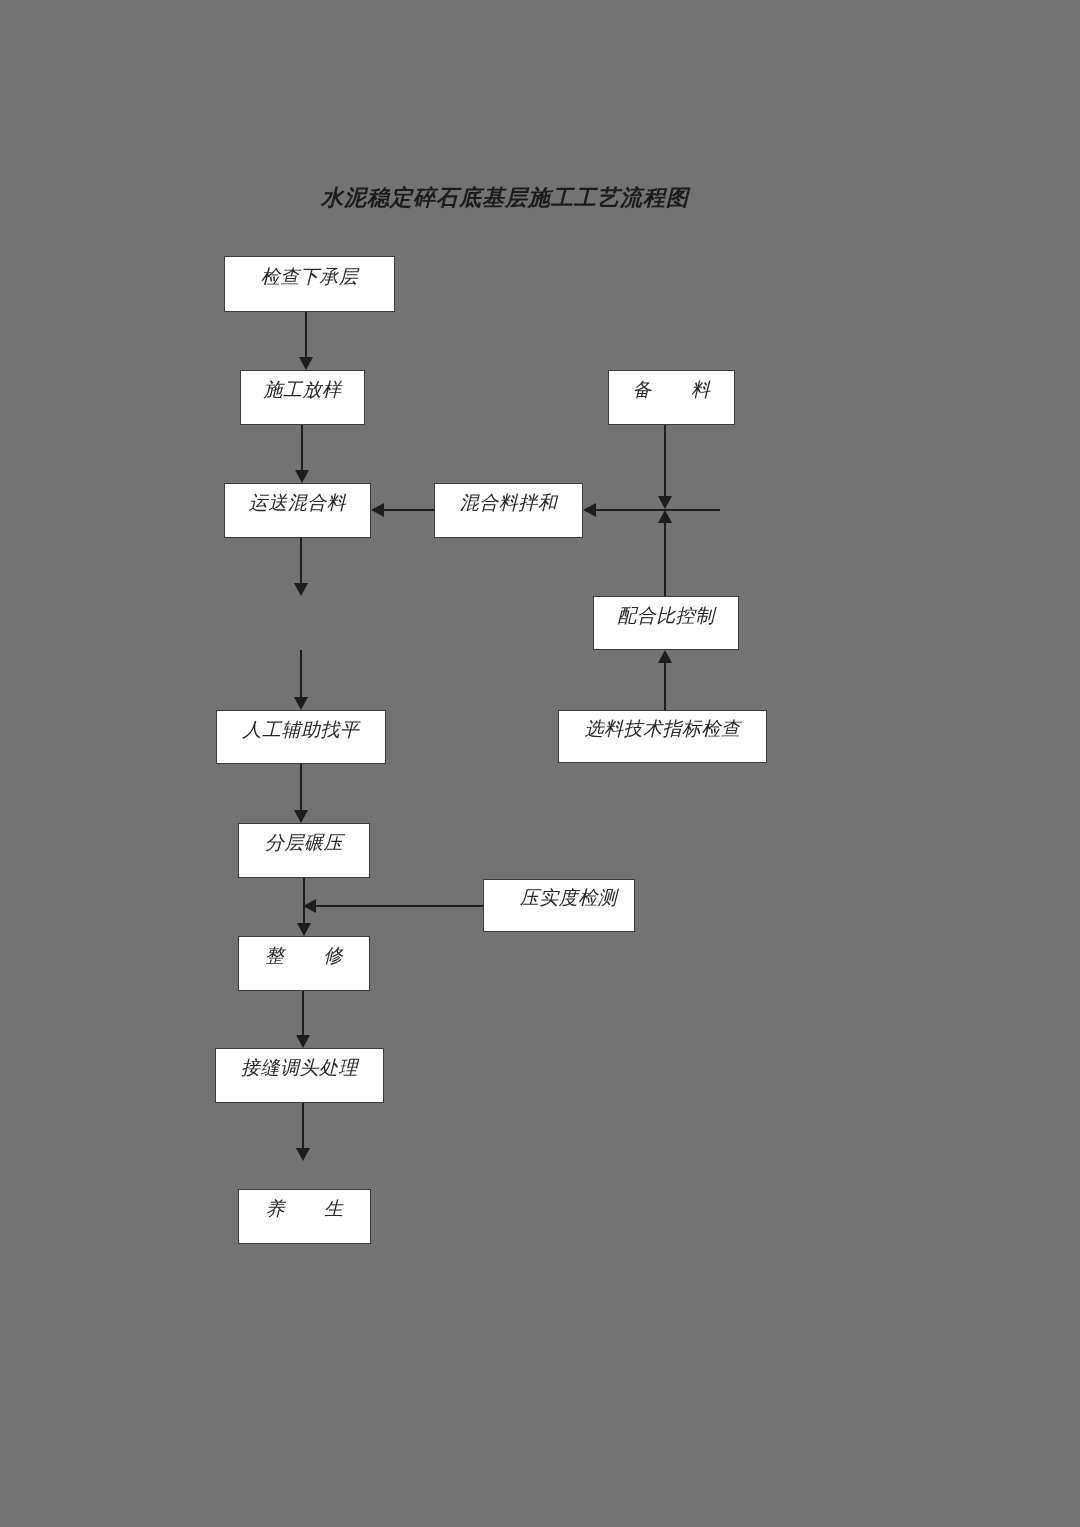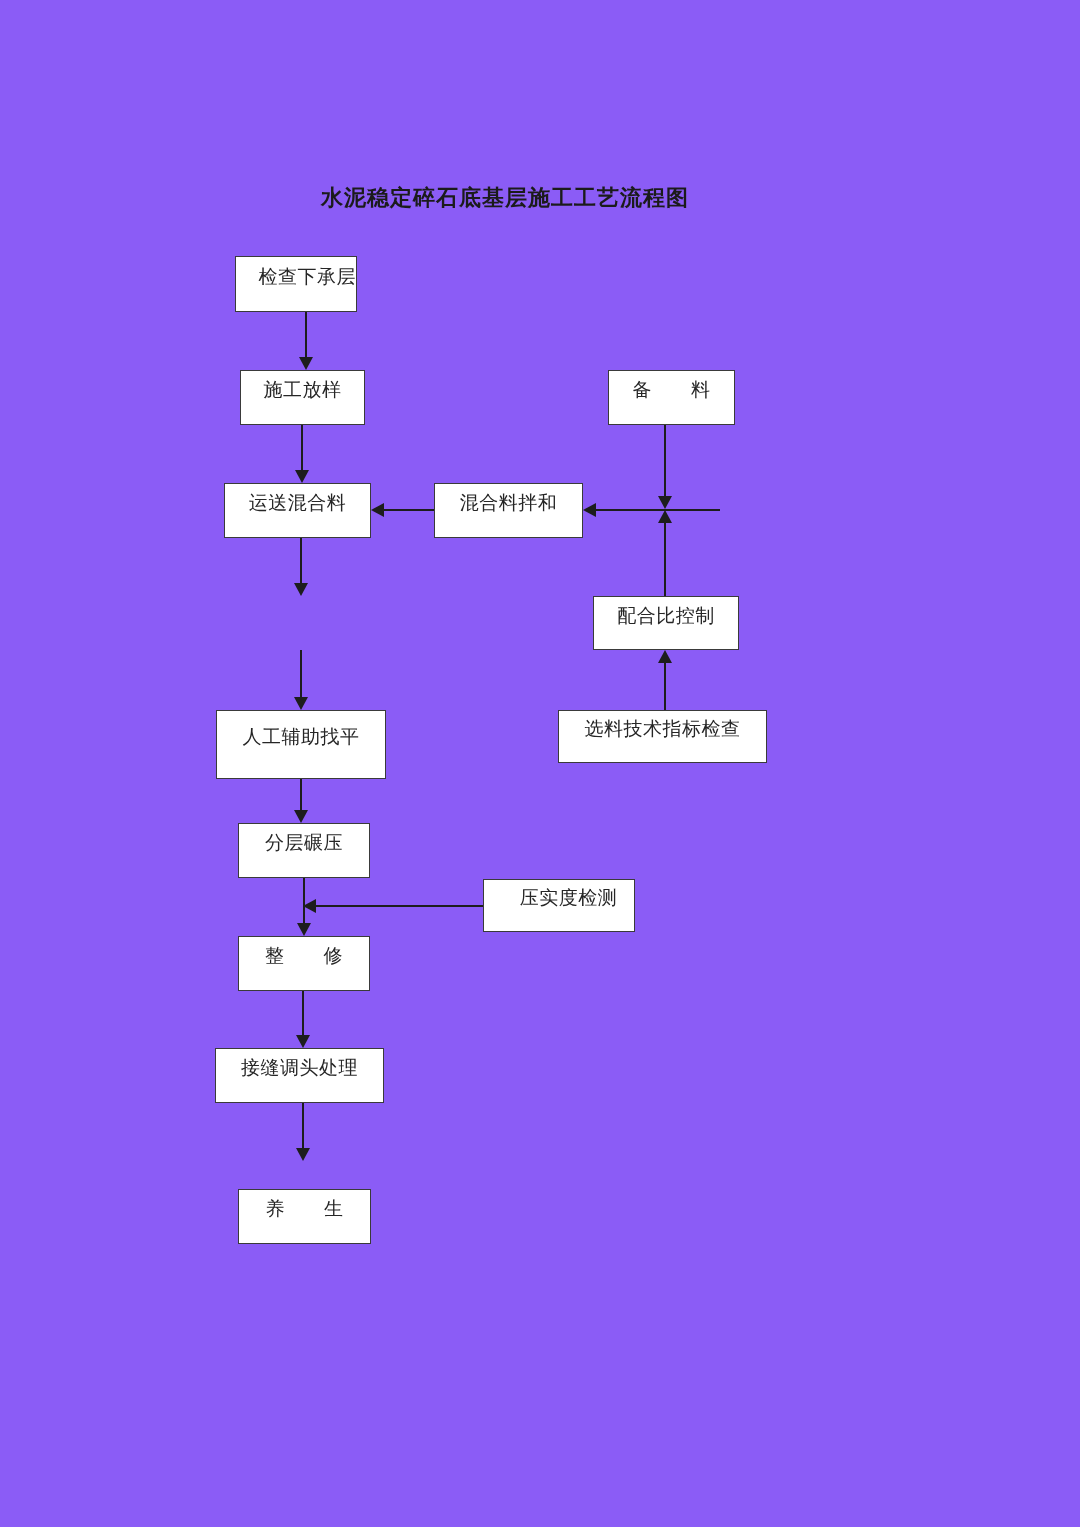--- a/index.html
+++ b/index.html
@@ -5,23 +5,24 @@
 <style>
   html, body {
     margin: 0;
     padding: 0;
     background: #ffffff;
   }
   #page {
     position: relative;
     width: 1080px;
     height: 1527px;
-    background: #8b5cf6;
+    background: #737373;
     overflow: hidden;
     font-family: "Liberation Serif", "DejaVu Serif", serif;
+    font-style: italic;
   }
   #flow-title {
     position: absolute;
     left: 0;
     top: 183px;
     width: 1010px;
     text-align: center;
     font-family: "Liberation Sans", "DejaVu Sans", sans-serif;
     font-weight: bold;
     font-size: 22px;
@@ -125,34 +126,34 @@
   <div class="arrow-down" style="left:658px; top:496px;"></div>
   <div class="arrow-up" style="left:658px; top:510px;"></div>
   <div class="vline" style="left:664px; top:522px; height:74px;"></div>
 
   <div class="vline" style="left:664px; top:663px; height:47px;"></div>
   <div class="arrow-up" style="left:658px; top:650px;"></div>
 
   <div class="hline" style="left:316px; top:905px; width:167px;"></div>
   <div class="arrow-left" style="left:303px; top:899px;"></div>
 
-  <div class="node" style="left:235px; top:256px; width:122px; height:56px;justify-content:flex-end;">
+  <div class="node" style="left:224px; top:256px; width:171px; height:56px;">
     <span class="node-label">检查下承层</span>
   </div>
 
   <div class="node" style="left:240px; top:370px; width:125px; height:55px;">
     <span class="node-label">施工放样</span>
   </div>
 
   <div class="node" style="left:224px; top:483px; width:147px; height:55px;justify-content:center;">
     <span class="node-label">运送混合料</span>
   </div>
 
 
-  <div class="node" style="left:216px; top:710px; width:170px; height:69px;">
+  <div class="node" style="left:216px; top:710px; width:170px; height:54px;">
     <span class="node-label">人工辅助找平</span>
   </div>
 
   <div class="node" style="left:238px; top:823px; width:132px; height:55px;text-align:right;">
     <span class="node-label">分层碾压</span>
   </div>
 
   <div class="node" style="left:238px; top:936px; width:132px; height:55px;">
     <span class="node-label">整　　修</span>
   </div>

